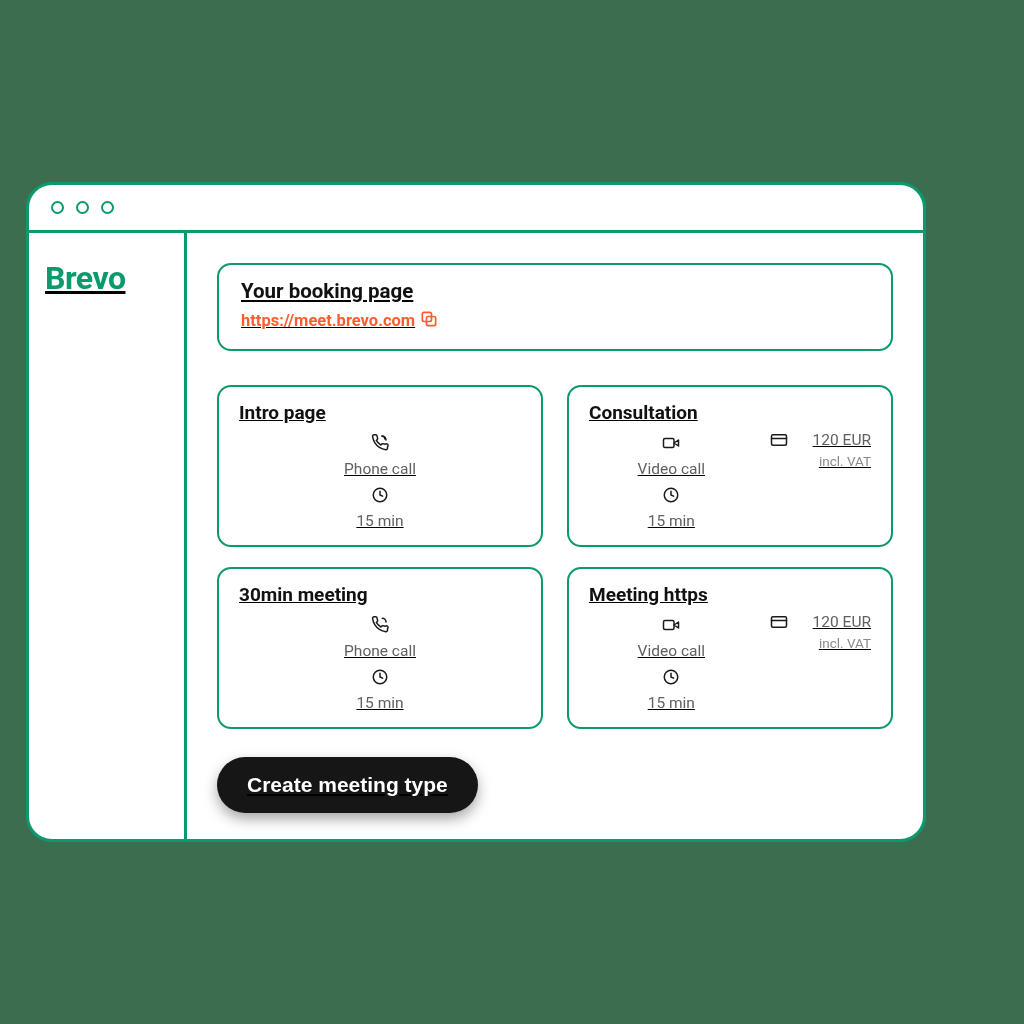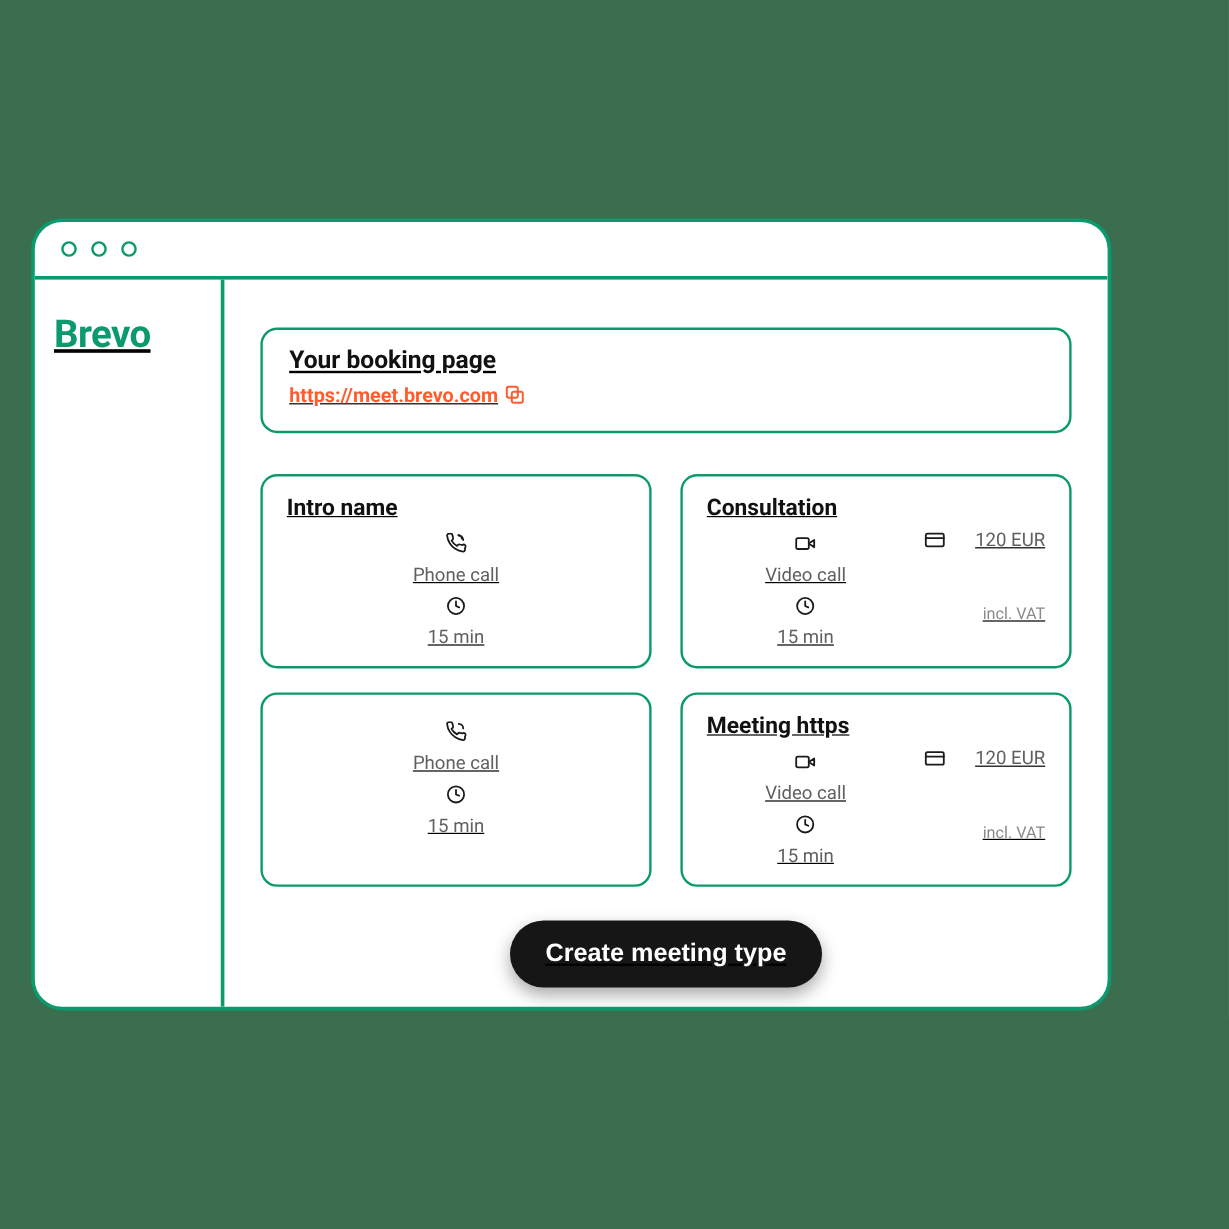--- a/index.html
+++ b/index.html
@@ -46,21 +46,21 @@
     padding: 26px 16px;
   }
   .brand {
     color: var(--green);
     font-weight: 700;
     font-size: 32px;
     letter-spacing: -0.5px;
   }
   .main {
     flex: 1;
-    padding: 40px 30px 20px 30px;
+    padding: 30px 30px 20px 30px;
     display: flex; flex-direction: column;
   }
   .card {
     border: 2px solid var(--green);
     border-radius: 14px;
     background: #fff;
   }
   .booking {
     padding: 14px 22px 18px;
     margin-bottom: 34px;
@@ -109,23 +109,23 @@
   }
   .meta-row .icon { width: 18px; height: 18px; color: #1a1a1a; flex-shrink: 0; }
   .meta-row .icon svg { display: block; }
   .price-block {
     display: flex; flex-direction: column; align-items: flex-end; gap: 4px;
     padding-top: 30px;
   }
   .price-line { display: flex; align-items: center; gap: 10px; }
   .price-line .icon { width: 18px; height: 18px; color: #1a1a1a; }
   .price-value { font-size: 15.5px; color: var(--text-muted); margin-left: 15px; }
-  .price-note { font-size: 13.5px; color: #8a8a8c; margin-top: 41px; }
-
-  .footer { display: flex; justify-content: center; margin-top: 28px; }
+  .price-note { font-size: 13.5px; color: #8a8a8c; }
+
+  .footer { display: flex; justify-content: flex-start; margin-top: 28px; }
   .create-btn {
     background: #161616; color: #fff;
     border: none; border-radius: 999px;
     padding: 16px 30px;
     font-size: 21px; font-weight: 700;
     cursor: pointer;
     box-shadow: 0 6px 14px rgba(0,0,0,0.35);
   }
 </style>
 </head>
@@ -158,21 +158,21 @@
                 </svg>
               </span>
             </button>
           </div>
         </div>
 
         <div class="grid">
 
           <div class="card meeting">
             <div class="meeting-left">
-              <div class="meeting-title">Intro name</div>
+              <div class="meeting-title">Intro page</div>
               <div class="meta-row">
                 <span class="icon">
                   <svg viewBox="0 0 24 24" width="18" height="18" fill="none" stroke="currentColor" stroke-width="2" stroke-linecap="round" stroke-linejoin="round">
                     <path d="M22 16.92v2a2 2 0 0 1-2.18 2 19.8 19.8 0 0 1-8.63-3.07 19.5 19.5 0 0 1-6-6A19.8 19.8 0 0 1 2.12 3.18 2 2 0 0 1 4.11 1h2a2 2 0 0 1 2 1.72c.12.9.33 1.78.62 2.63a2 2 0 0 1-.45 2.11L7.1 8.64a16 16 0 0 0 6 6l1.18-1.18a2 2 0 0 1 2.11-.45c.85.29 1.73.5 2.63.62A2 2 0 0 1 22 16.92z"></path>
                     <path d="M14.5 2.5a4 4 0 0 1 4 4"></path>
                       <path d="M14.5 0.5a7 7 0 0 1 7 7" opacity="0"></path>
                     <path d="M15 3a5 5 0 0 1 5 5"></path>
                   </svg>
                 </span>
                 <span>Phone call</span>
@@ -220,20 +220,21 @@
                   </svg>
                 </span>
                 <span class="price-value">120 EUR</span>
               </div>
               <span class="price-note">incl. VAT</span>
             </div>
           </div>
 
           <div class="card meeting">
             <div class="meeting-left">
+              <div class="meeting-title">30min meeting</div>
               <div class="meta-row">
                 <span class="icon">
                   <svg viewBox="0 0 24 24" width="18" height="18" fill="none" stroke="currentColor" stroke-width="2" stroke-linecap="round" stroke-linejoin="round">
                     <path d="M22 16.92v2a2 2 0 0 1-2.18 2 19.8 19.8 0 0 1-8.63-3.07 19.5 19.5 0 0 1-6-6A19.8 19.8 0 0 1 2.12 3.18 2 2 0 0 1 4.11 1h2a2 2 0 0 1 2 1.72c.12.9.33 1.78.62 2.63a2 2 0 0 1-.45 2.11L7.1 8.64a16 16 0 0 0 6 6l1.18-1.18a2 2 0 0 1 2.11-.45c.85.29 1.73.5 2.63.62A2 2 0 0 1 22 16.92z"></path>
                     <path d="M15 3a5 5 0 0 1 5 5"></path>
                   </svg>
                 </span>
                 <span>Phone call</span>
               </div>
               <div class="meta-row">

